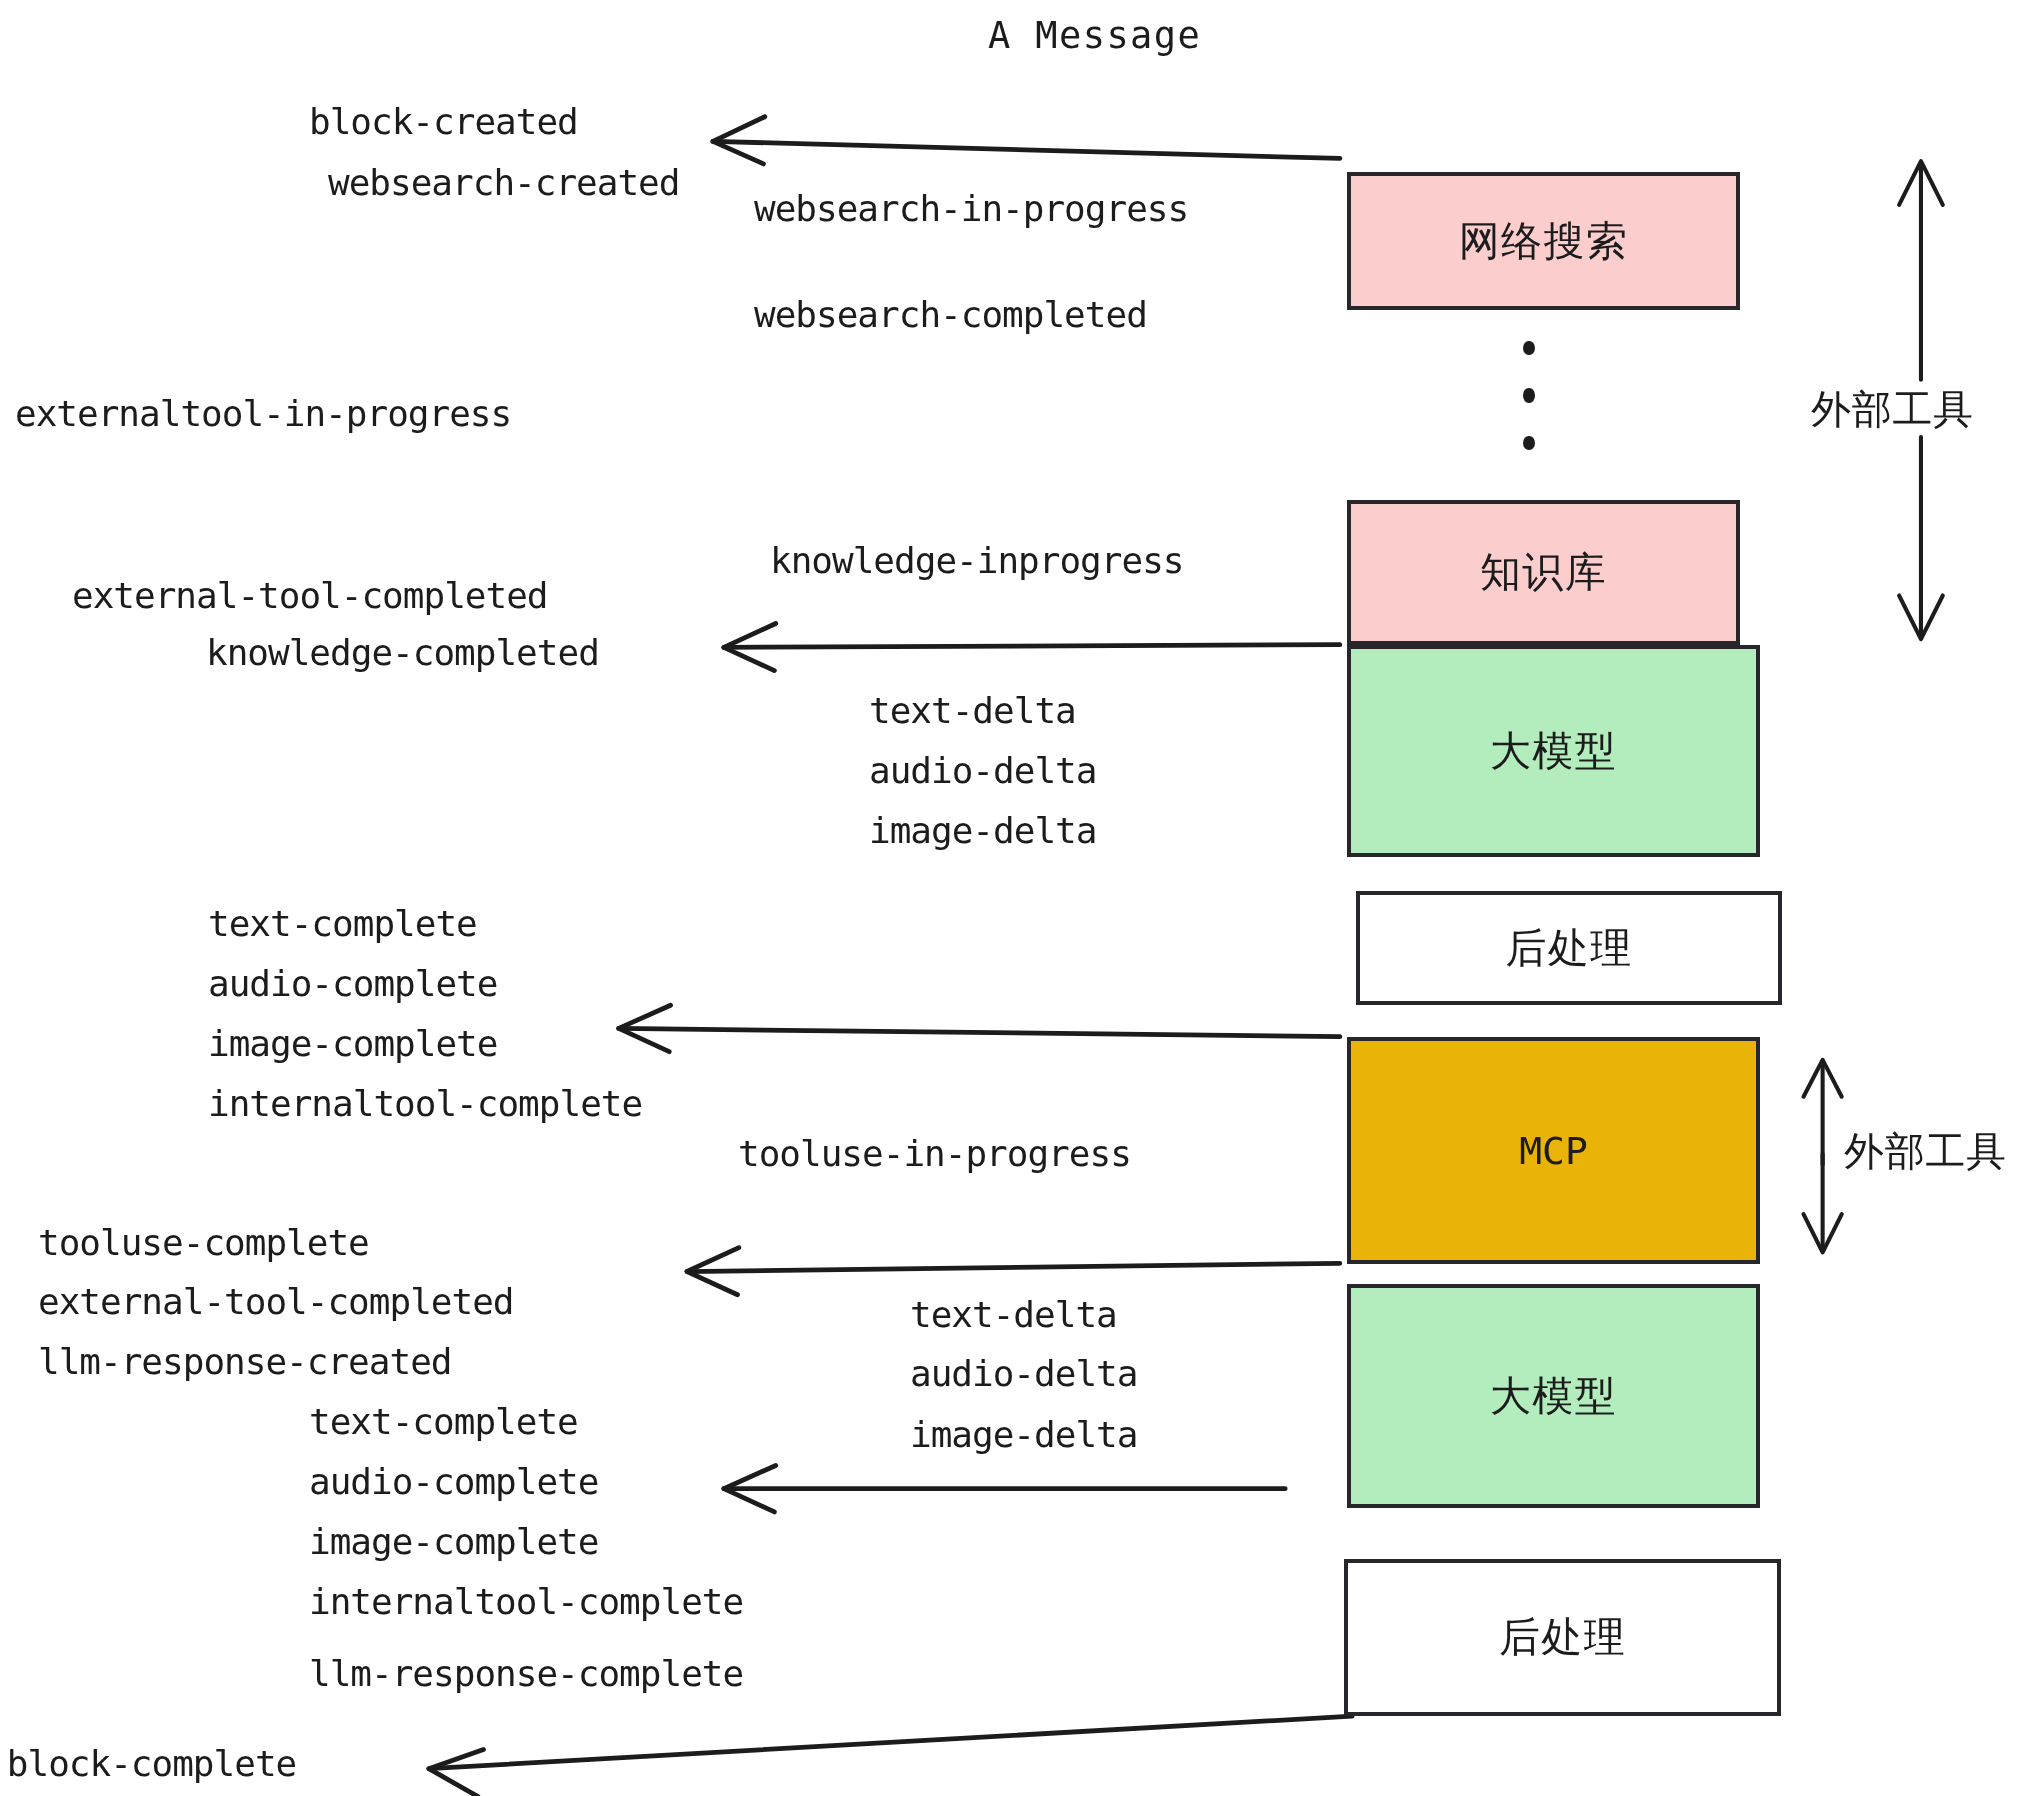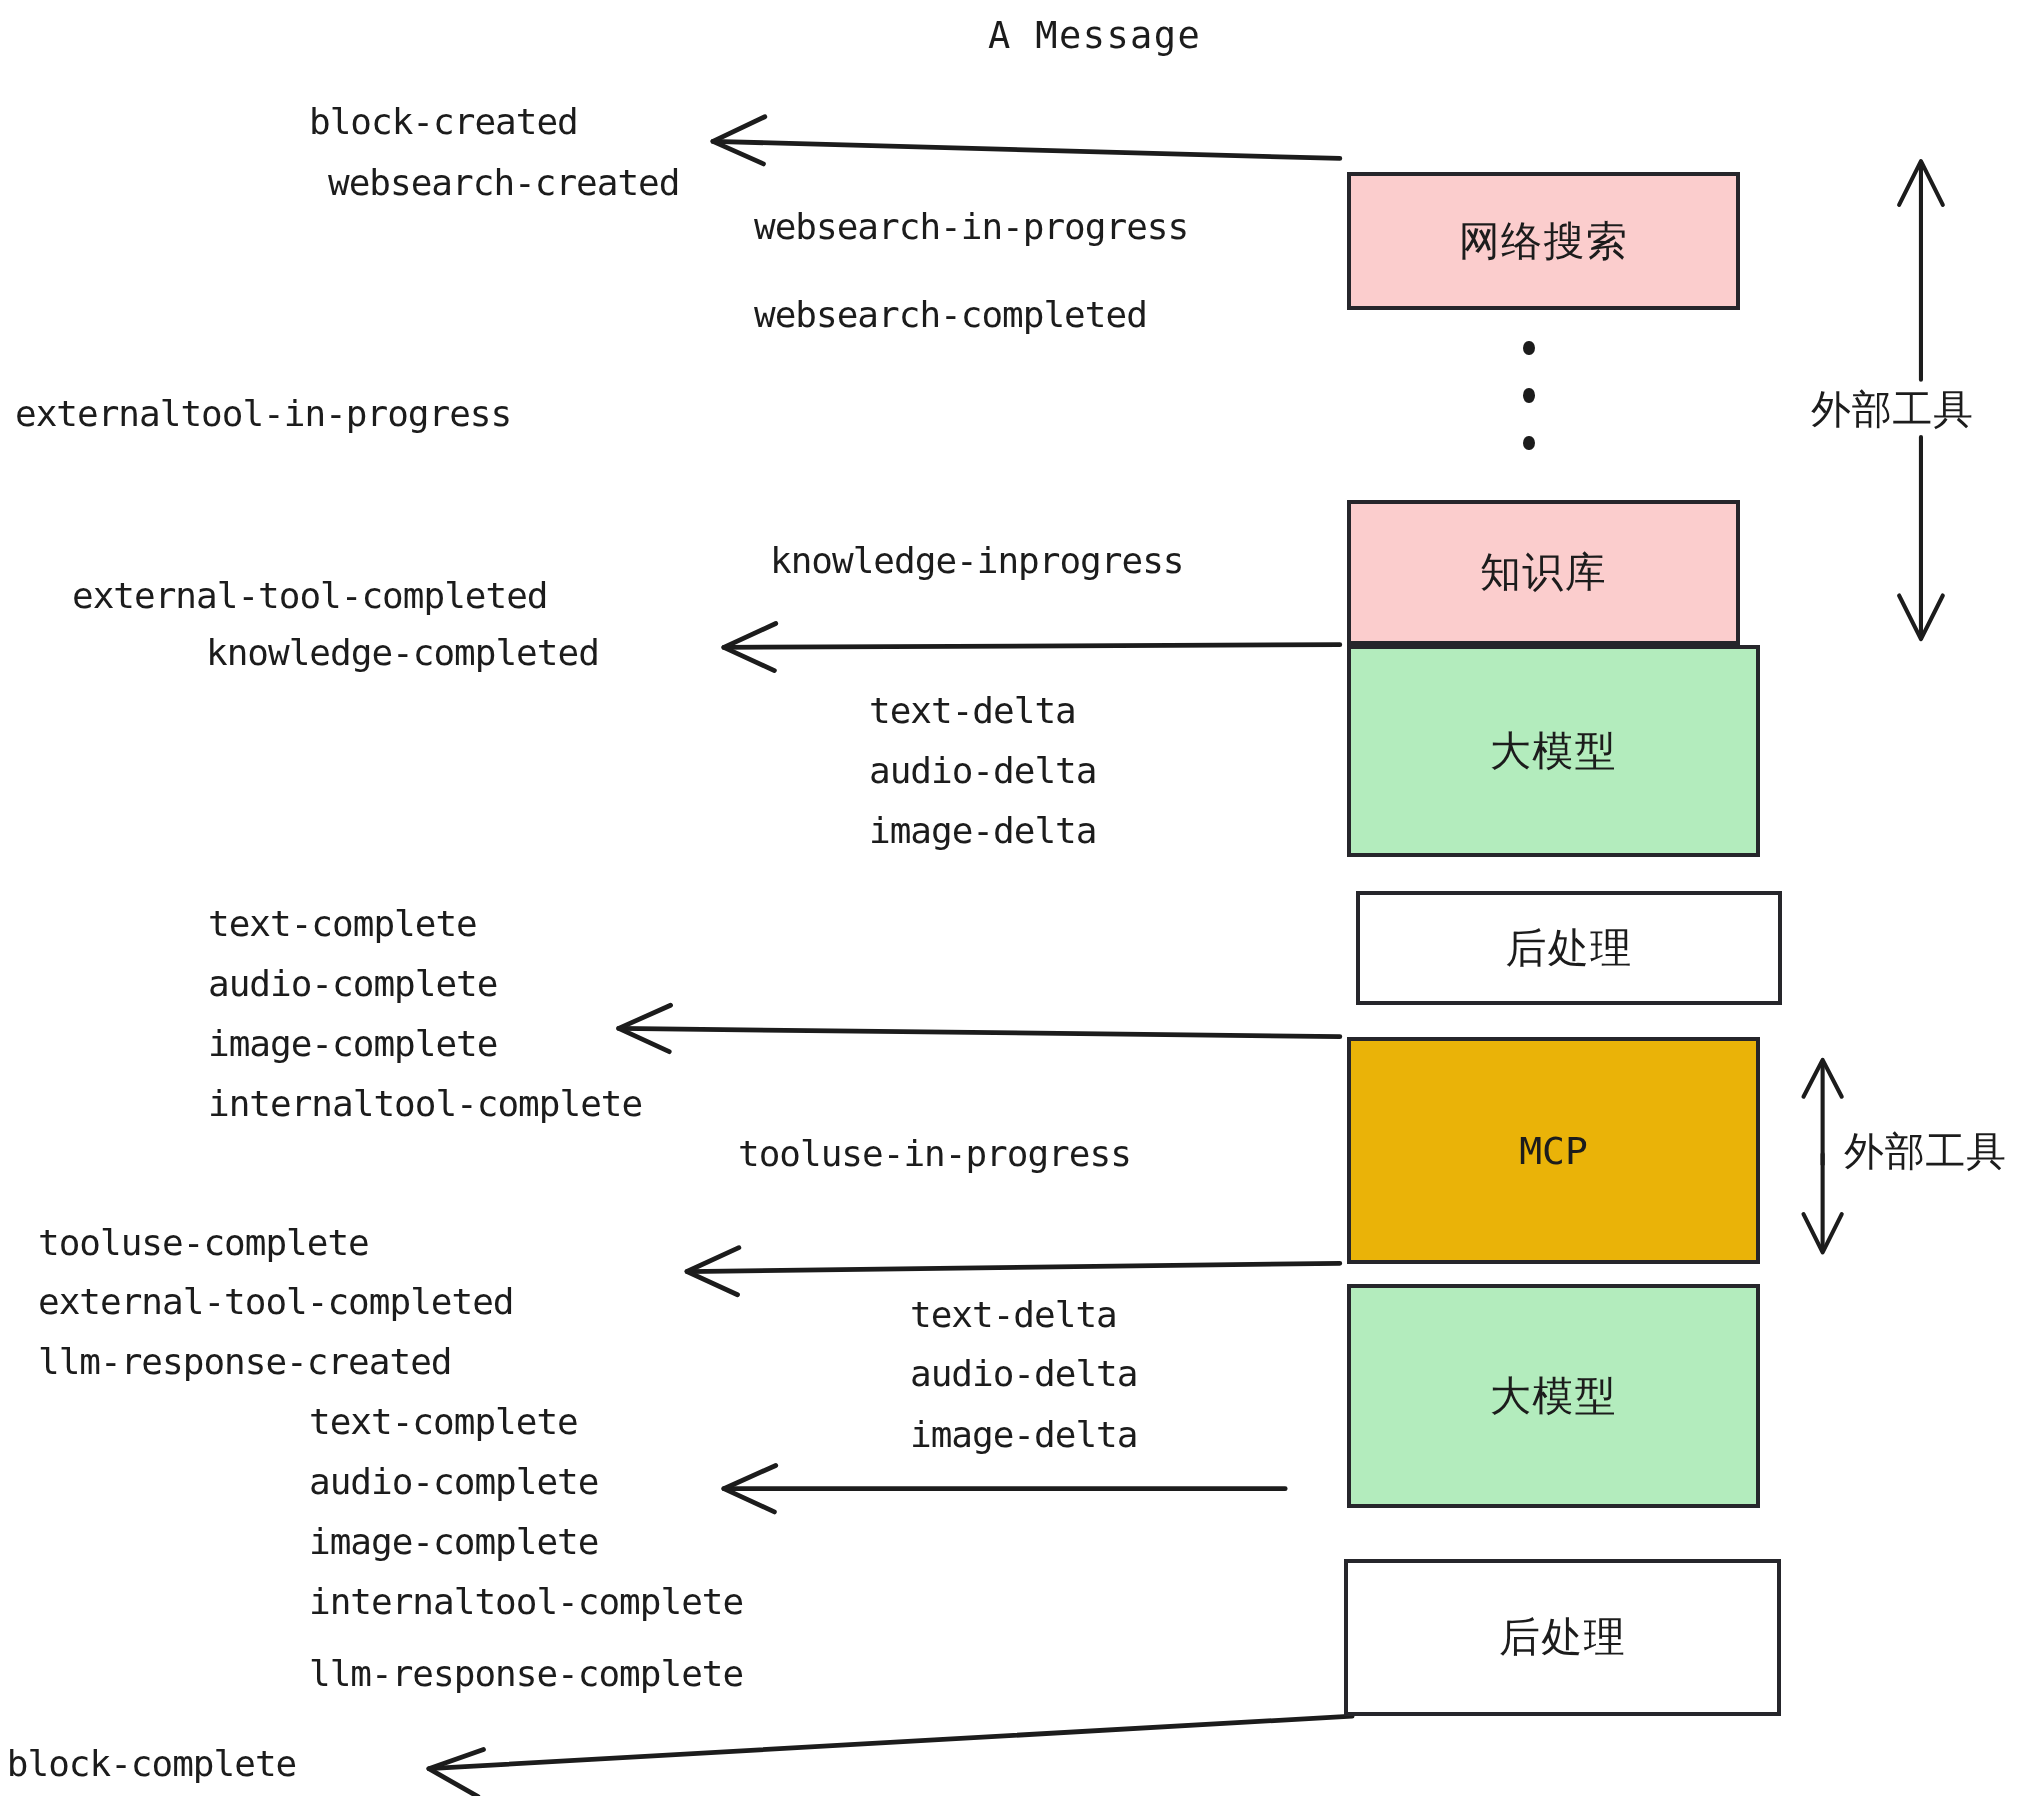--- a/index.html
+++ b/index.html
@@ -151,21 +151,21 @@
     <g>
       <path class="ln thin" d="M2669 1560 L2669 1705"></path>
       <path class="ln thin" d="M2641 1606 L2669 1552 L2697 1606"></path>
       <path class="ln thin" d="M2669 1690 L2669 1826"></path>
       <path class="ln thin" d="M2641 1778 L2669 1834 L2697 1778"></path>
     </g>
   </svg>
 
   <div class="evt" style="left:309px;  top:104px;">block-created</div>
   <div class="evt" style="left:309px;  top:165px;margin-left:19px;">websearch-created</div>
-  <div class="evt" style="left:754px; top:209px;">websearch-in-progress</div>
+  <div class="evt" style="left:754px; top:191px;">websearch-in-progress</div>
   <div class="evt" style="left:754px; top:297px;">websearch-completed</div>
   <div class="evt" style="left:15px;   top:396px;">externaltool-in-progress</div>
 
   <div class="evt" style="left:770px; top:543px;">knowledge-inprogress</div>
   <div class="evt" style="left:72px;  top:578px;">external-tool-completed</div>
   <div class="evt" style="left:206px;  top:635px;">knowledge-completed</div>
 
   <div class="evt" style="left:869px; top:693px;">text-delta</div>
   <div class="evt" style="left:869px; top:753px;">audio-delta</div>
   <div class="evt" style="left:869px; top:813px;">image-delta</div>

